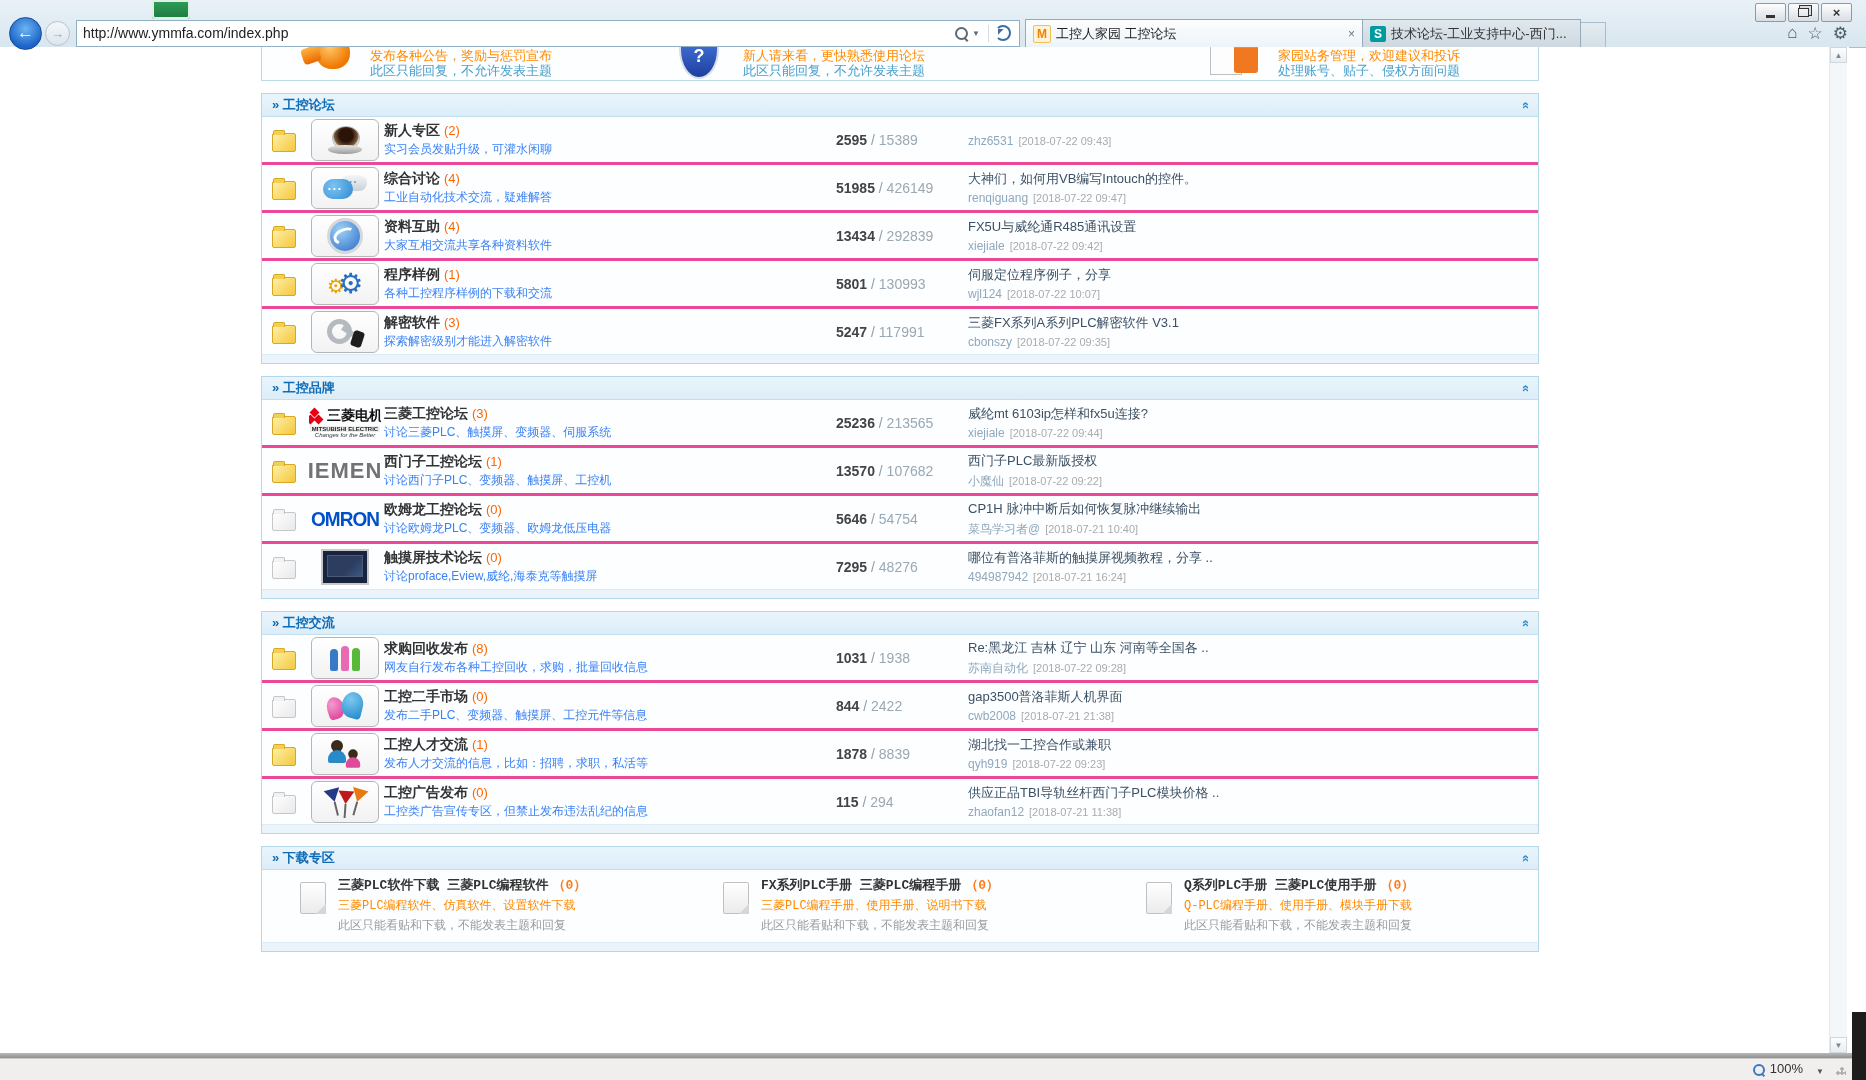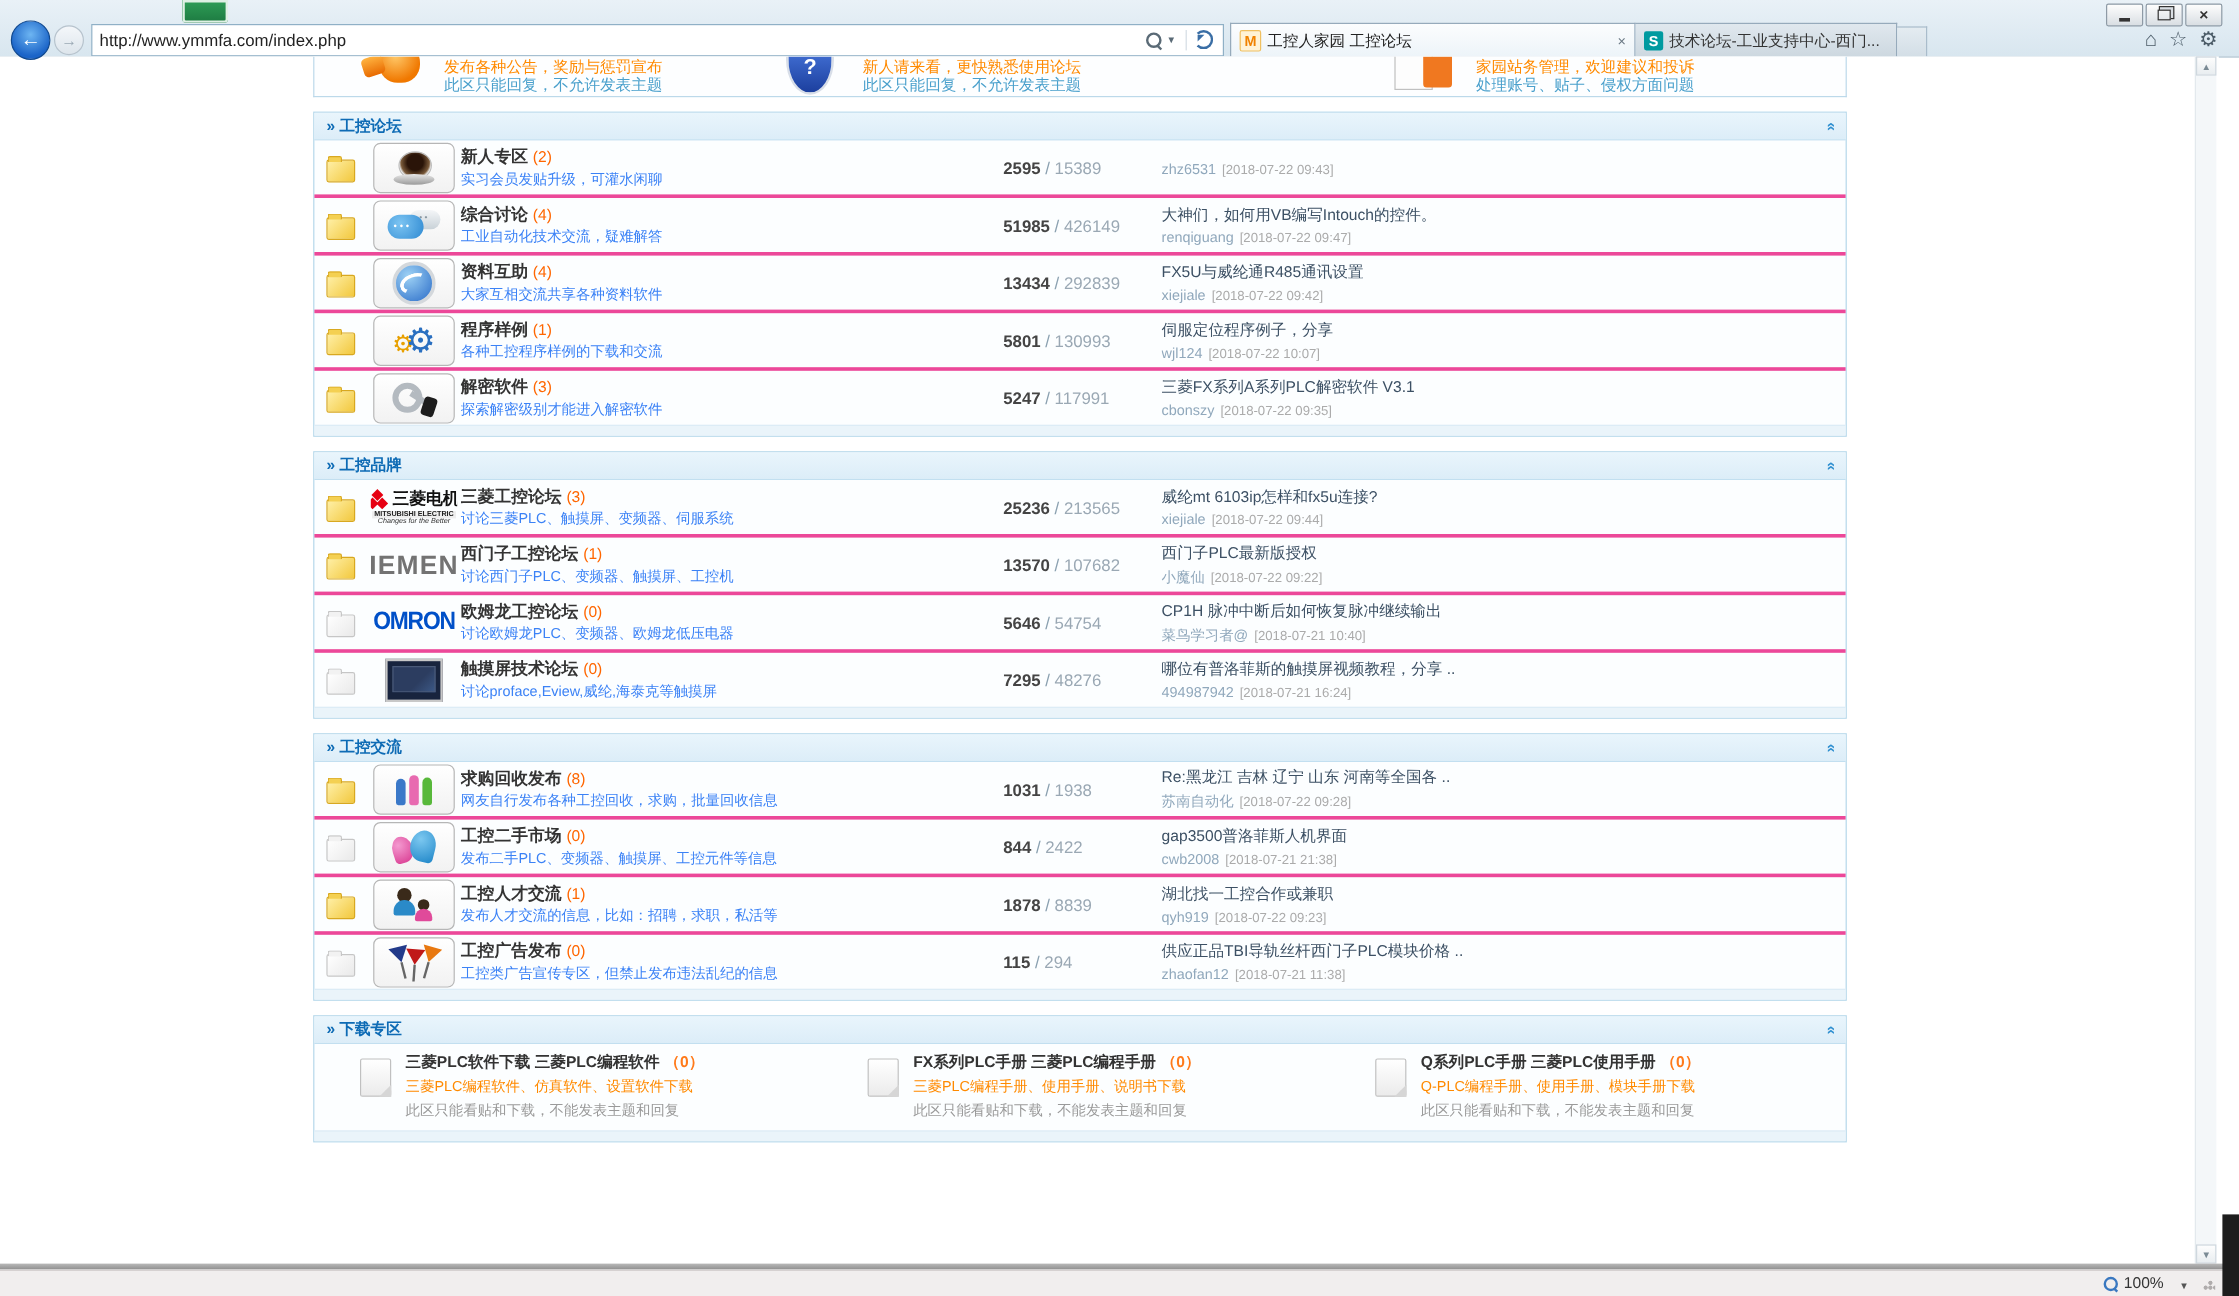--- a/index.html
+++ b/index.html
@@ -62,21 +62,21 @@
         background:radial-gradient(circle at 2px 8px,#b0acac 1.5px,transparent 2px),
                    radial-gradient(circle at 6px 8px,#b0acac 1.5px,transparent 2px),
                    radial-gradient(circle at 6px 4px,#b0acac 1.5px,transparent 2px),
                    radial-gradient(circle at 10px 8px,#b0acac 1.5px,transparent 2px)}
   .darkstrip{position:absolute;right:0;top:1012px;width:14px;height:68px;background:#1d1d1d;z-index:50;}
 
   
   .viewport{position:absolute;left:0;top:47px;width:1849px;height:1006px;background:#fff;overflow:hidden;}
   #content{position:absolute;left:261px;top:0;width:1278px;}
 
-  .noticebox{height:33px;border:1px solid #bcd9ea;border-top:none;display:flex;overflow:hidden;background:#fdfeff;}
+  .noticebox{height:33px;border:1px solid #bcd9ea;border-top:none;display:flex;overflow:hidden;background:#fdfeff;gap:24px;}
   .ncell{display:flex;align-items:flex-start;overflow:hidden;}
   .ncell1{width:345px;padding-left:40px;} .ncell2{width:505px;padding-left:4px;} .ncell3{flex:1;padding-left:6px;}
   .nicon{flex:none;margin:-14px 12px 0 0;position:relative;width:56px;height:44px;}
   .ntext{padding-top:1px;font-size:13px;line-height:15px;white-space:nowrap;}
   .nline1{color:#ff8a00;} .nline2{color:#4aa0cc;}
 
   .section{border:1px solid #b5d7ea;margin-top:12px;background:#fcfeff;}
   .sec-head{height:22px;background:linear-gradient(#e9f5fc,#dcedf8);border-bottom:1px solid #c2dff0;
             display:flex;align-items:center;padding:0 10px;}
   .sec-title{font-size:13px;font-weight:bold;color:#0e6bb5;}
@@ -173,21 +173,21 @@
      background:linear-gradient(#4a7ae0,#1c3f9e);border:2px solid #d8dee8;color:#fff;font-weight:bold;font-size:18px;
      display:flex;align-items:center;justify-content:center;}
   .ic-shield::before{content:"";position:absolute;left:-12px;top:8px;width:60px;height:12px;border-radius:50%;
      background:#c8d2dc;z-index:-1;}
   .ic-admin{position:absolute;left:0;top:2px;width:52px;height:40px;}
   .ic-admin::before{content:"";position:absolute;left:0;top:4px;width:30px;height:34px;background:#fdfdfd;border:1px solid #c0c0c0;}
   .ic-admin::after{content:"";position:absolute;right:4px;top:2px;width:24px;height:36px;border-radius:10px 10px 3px 3px;
      background:linear-gradient(#f5a860 28%,#f07820 30%);}
 
   
-  .dl-row{display:grid;grid-template-columns:423px 423px 1fr;padding:6px 0 8px;}
+  .dl-row{display:grid;grid-template-columns:423px 423px 1fr;padding:6px 0 8px;font-family:Liberation Mono, monospace;}
   .dl-cell{display:flex;padding-left:38px;align-items:flex-start;}
   .fileicon{width:24px;height:30px;background:linear-gradient(#ffffff,#ebebeb);border:1px solid #c0c0c0;border-radius:2px;
             margin:6px 12px 0 0;position:relative;flex:none;}
   .fileicon::after{content:"";position:absolute;right:-1px;bottom:-1px;border:5px solid transparent;
             border-right-color:#d6d6d6;border-bottom-color:#d6d6d6;}
   .dl-title{font-size:13px;font-weight:bold;color:#333;white-space:nowrap;}
   .dl-count{color:#ff7a1a;font-weight:bold;margin-left:4px;}
   .dl-link{font-size:12px;color:#ff8a00;margin-top:3px;white-space:nowrap;}
   .dl-note{font-size:12px;color:#9a9a9a;margin-top:3px;white-space:nowrap;}
 </style>

